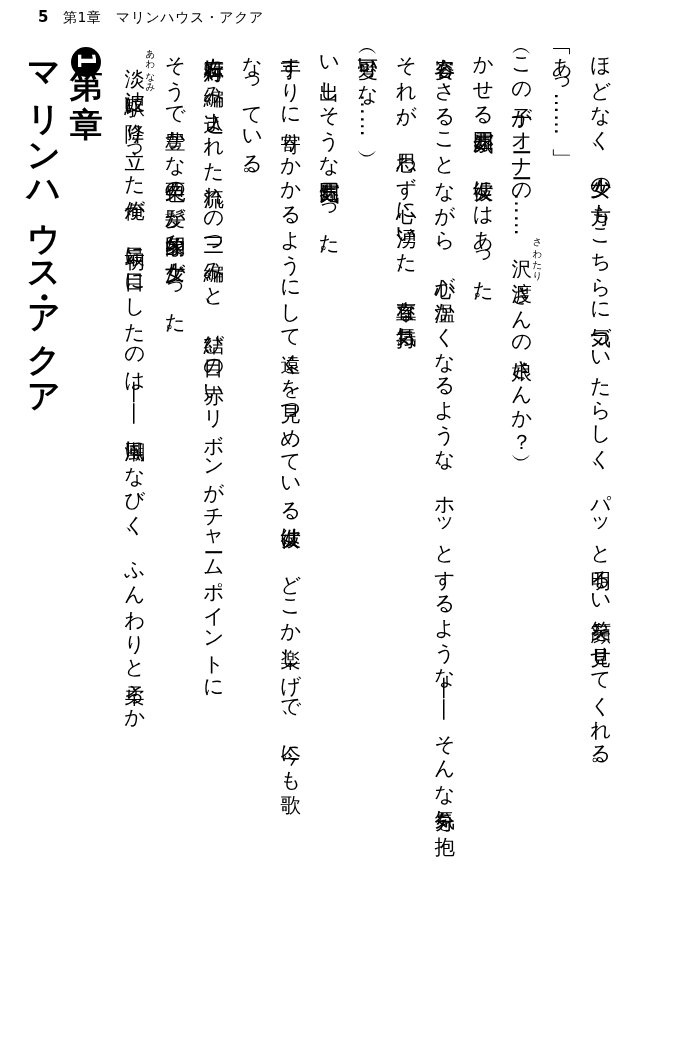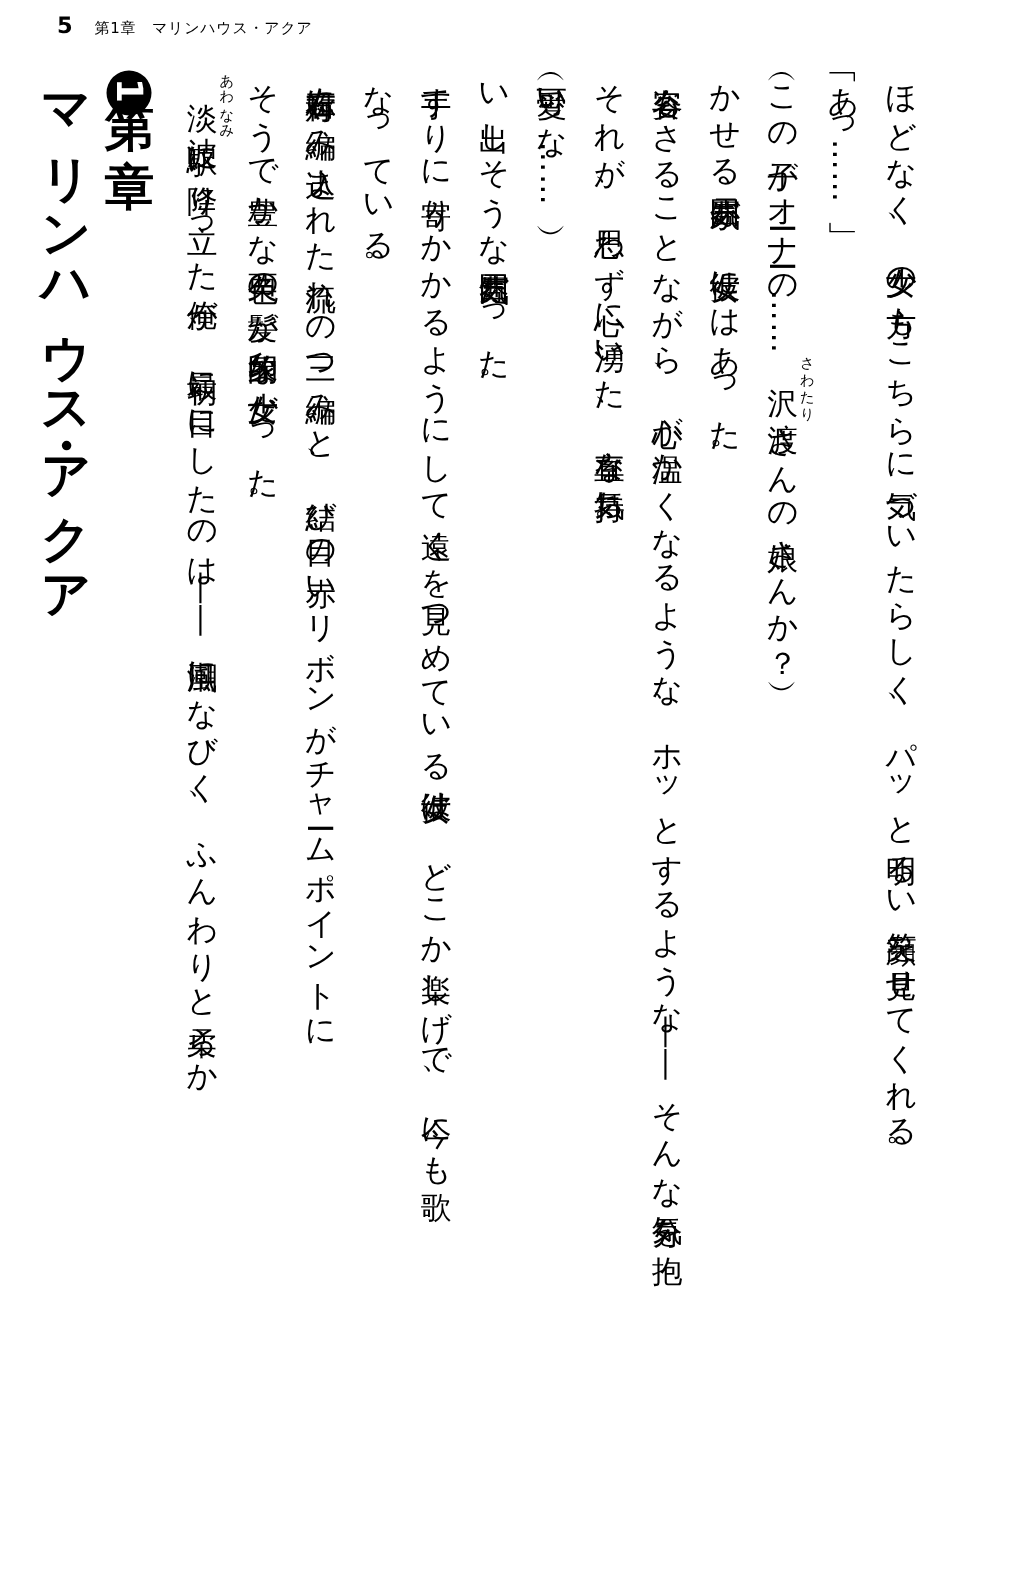--- a/index.html
+++ b/index.html
@@ -32,21 +32,21 @@
     align-items: baseline;
     gap: 14px;
     font-size: 15px;
     letter-spacing: 0.5px;
   }
   .runhead .folio {
     font-weight: 600;
     font-size: 15px;
   }
   .runhead .chaptitle {
-    font-size: 10px;
+    font-size: 14px;
     text-align: center;
   }
 
   
   .body-area {
     position: absolute;
     top: 42px;
     right: 22px;
     width: 640px;
     height: 996px;

